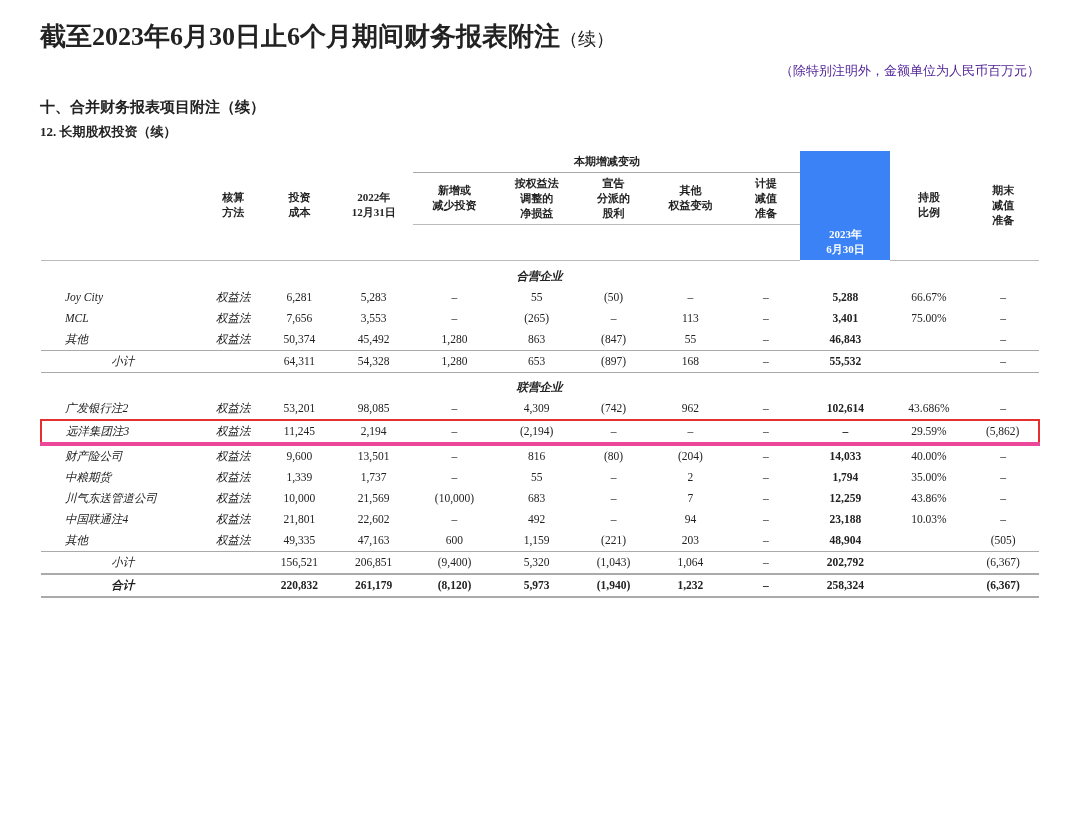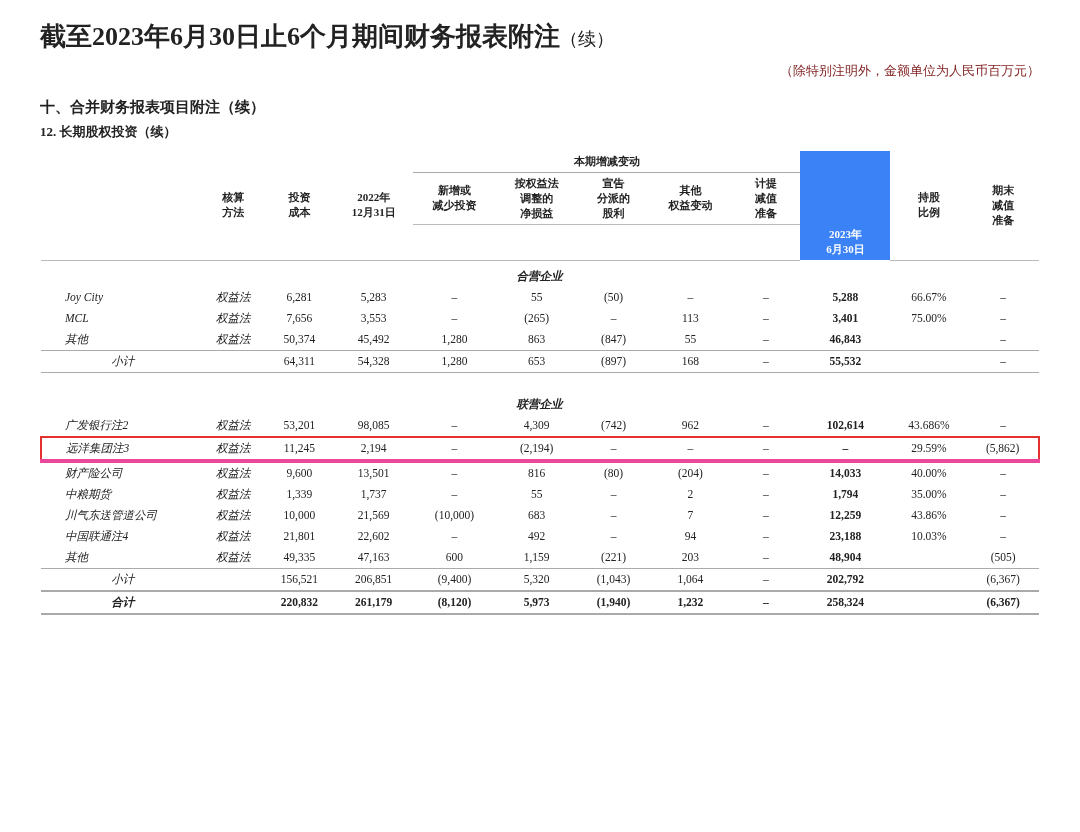--- a/index.html
+++ b/index.html
@@ -20,21 +20,21 @@
       margin-bottom: 4px;
       line-height: 1.3;
     }
     .page-title .suffix {
       font-size: 18px;
       font-weight: normal;
     }
     .subtitle {
       text-align: right;
       font-size: 13px;
-      color: #7f1d1d;
+      color: #4c1d95;
       margin-bottom: 18px;
       margin-top: 8px;
     }
     .section-title {
       font-size: 15px;
       font-weight: bold;
       margin-bottom: 6px;
       margin-top: 10px;
     }
     .subsection-title {
@@ -203,21 +203,21 @@
     <td>1,280</td>
     <td>653</td>
     <td>(897)</td>
     <td>168</td>
     <td>–</td>
     <td class="col-2023" style="font-weight:bold;">55,532</td>
     <td></td>
     <td>–</td>
   </tr>
       <tr>
-        <td colspan="12" class="group-label" style="padding-top:24px; padding-left:4px; font-weight:bold;">联营企业</td>
+        <td colspan="12" class="group-label" style="padding-top:7px; padding-left:4px; font-weight:bold;">联营企业</td>
       </tr>
       <tr>
     <td class="indent">广发银行注2</td>
     <td>权益法</td>
     <td>53,201</td>
     <td>98,085</td>
     <td>–</td>
     <td>4,309</td>
     <td>(742)</td>
     <td>962</td>

